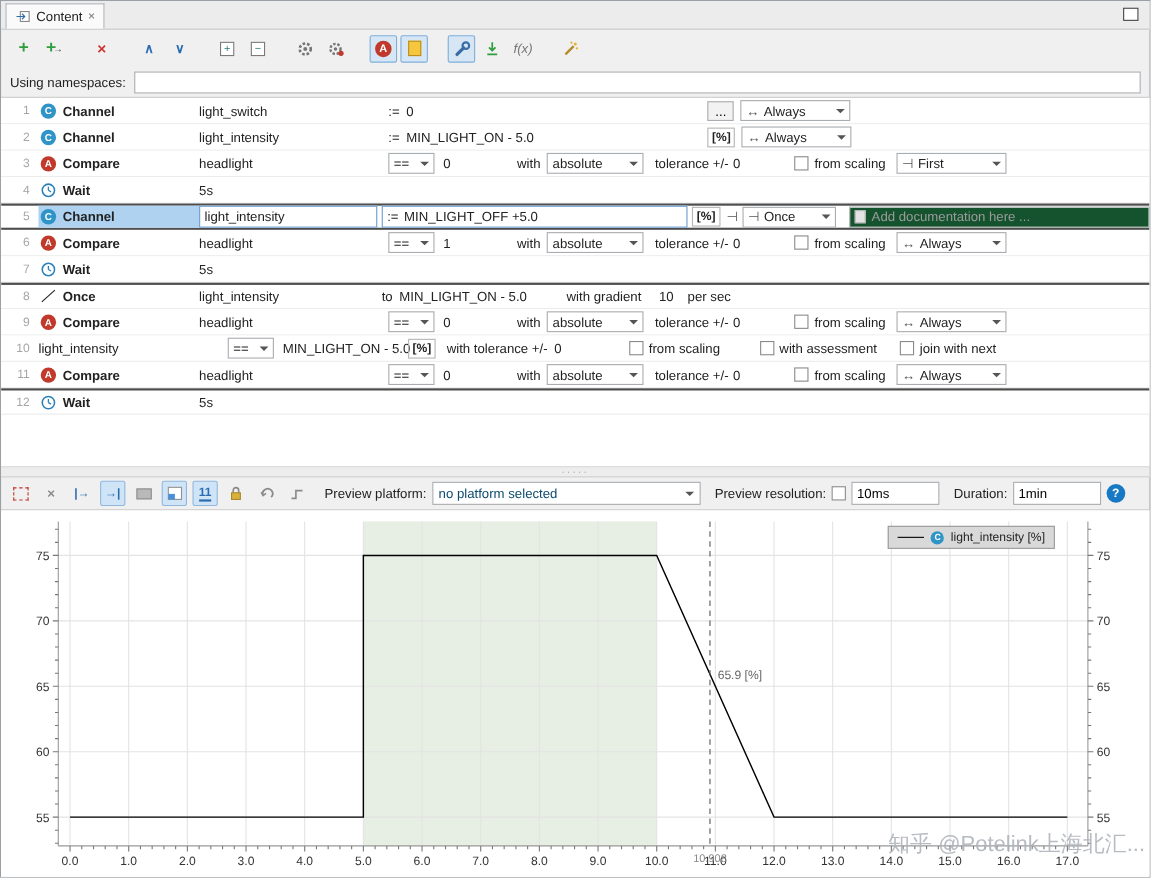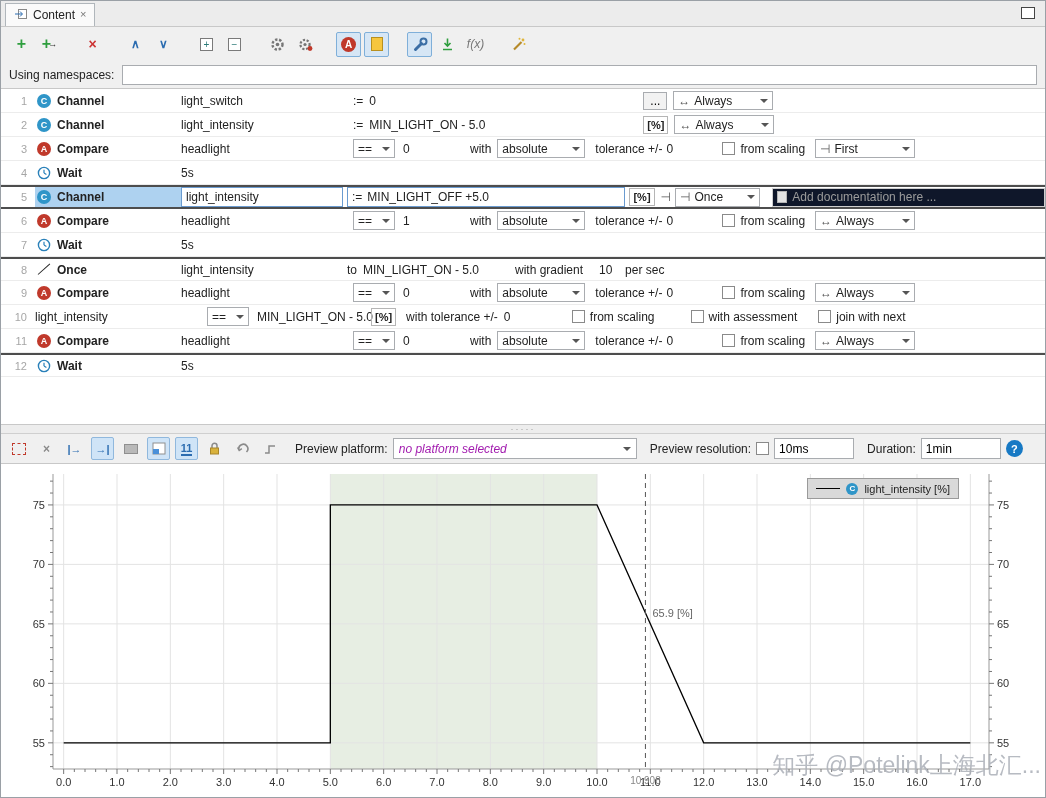--- a/index.html
+++ b/index.html
@@ -2,21 +2,21 @@
 <html><head>
 <meta charset="utf-8">
 <style>
 *{box-sizing:border-box;margin:0;padding:0}
 html,body{width:1046px;height:798px;overflow:hidden}
 body{font-family:"Liberation Sans",sans-serif;font-size:12px;color:#222;background:#f0f0f0}
 .app{width:1046px;height:798px;display:flex;flex-direction:column;background:#f0f0f0;border:1px solid #9aa0a6}
 
 
 .tabbar{height:26px;background:#ececec;display:flex;align-items:flex-end;padding-left:4px;position:relative;border-bottom:1px solid #c8c8c8;flex:none}
-.tab{height:23px;background:#fafafa;border:1px solid #b0b6bb;border-bottom:none;display:flex;align-items:flex-start;gap:5px;padding:4px 8px}
+.tab{height:23px;background:#fafafa;border:1px solid #b0b6bb;border-bottom:none;display:flex;align-items:center;gap:5px;padding:4px 8px}
 .tab-close{color:#777;font-size:11px;font-style:normal}
 .winbtn{position:absolute;right:10px;top:6px;width:14px;height:12px;border:1px solid #444;background:#fff}
 
 
 .toolbar{height:34px;display:flex;align-items:center;gap:3px;padding:0 8px;flex:none}
 .tb{width:25px;height:25px;display:flex;align-items:center;justify-content:center;border:1px solid transparent;border-radius:2px;font-style:normal}
 .tb.active{background:#d6e6f5;border-color:#7fafd9}
 .gap{width:12px;flex:none}
 .g-green{color:#2e9e3e;font-weight:bold;font-size:16px;line-height:1}
 .g-red{color:#c33;font-weight:bold;font-size:14px}
@@ -54,21 +54,21 @@
 .dd-op{width:42px}
 .dd-mode{width:88px}
 .dd-trigger{width:100px}
 .dd-once{width:88px}
 .cb{width:13px;height:13px;border:1px solid #8a8a8a;background:#fff;flex:none}
 .grp{display:inline-flex;align-items:center;gap:5px}
 .bold{font-weight:normal}
 .unit-box{border:1px solid #b5b5b5;padding:0 3px;height:18px;display:inline-flex;align-items:center;font-weight:bold;font-size:11px}
 .mini{width:24px;height:18px;border:1px solid #a9acb0;background:#f2f2f2;font:inherit;line-height:8px}
 .marker{color:#555;font-style:normal}
-.docbox{margin-left:12px;width:282px;height:19px;border:1px solid #cfcfcf;background:#0f172a;color:#9b9b9b;display:flex;align-items:center;gap:5px;padding:0 4px;overflow:hidden}
+.docbox{margin-left:12px;width:282px;height:19px;border:1px solid #cfcfcf;background:#14532d;color:#9b9b9b;display:flex;align-items:center;gap:5px;padding:0 4px;overflow:hidden}
 .docicon{width:10px;height:12px;background:#e3e3e3;border:1px solid #b5b5b5;flex:none}
 .w270{width:270px;display:inline-block}
 .w110{width:110px;display:inline-block}
 .w55{width:55px;display:inline-block}
 .w26{width:26px;display:inline-block}
 .ml4{margin-left:4px}.ml6{margin-left:6px}.ml8{margin-left:8px}.ml10{margin-left:10px}
 .ml12{margin-left:12px}.ml16{margin-left:16px}.ml20{margin-left:21px}.ml30{margin-left:30px}
 .ml36{margin-left:36px}.ml42{margin-left:42px}.ml76{}
 
 
@@ -76,30 +76,30 @@
 
 
 .pbar{height:30px;display:flex;align-items:center;gap:5px;padding:0 6px;border-bottom:1px solid #c8c8c8;flex:none}
 .pbtn{width:23px;height:23px;display:flex;align-items:center;justify-content:center;border:1px solid transparent;border-radius:2px;font-style:normal}
 .pbtn.active{background:#cfe4f7;border-color:#90b8dd}
 .selrect{width:14px;height:12px;border:1px dashed #c0392b}
 .grayrect{width:14px;height:10px;background:#b9b9b9;border:1px solid #8f8f8f}
 .cursor-glyph{color:#2b6cb0;font-weight:bold;font-size:11px;font-style:normal}
 .samples{color:#2b6cb0;font-weight:bold;border-bottom:2px solid #2b6cb0;font-size:11px;font-style:normal}
 .pdd{width:244px;height:21px;border:1px solid #a9acb0;background:#fff;display:flex;align-items:center;padding:0 5px}
-.pdd .ph{font-style:italic;color:#a21caf;flex:1}
+.pdd .ph{color:#0c4a6e;flex:1}
 .pinput{width:80px;height:21px;border:1px solid #a9acb0;background:#fff;padding:0 4px;font:inherit}
 .plabel{margin-left:8px}
 .help{width:17px;height:17px;border-radius:50%;background:#1779c4;color:#fff;font-weight:bold;display:flex;align-items:center;justify-content:center;font-size:11px;flex:none}
 
 
 .chartwrap{position:relative;flex:1;background:#fff;overflow:hidden}
 .legend{position:absolute;top:14px;right:86px;height:21px;background:#d9d9d9;border:1px solid #9a9a9a;display:flex;align-items:center;gap:6px;padding:0 8px;font-size:11px}
 .legend-line{width:24px;height:1px;background:#000}
-.watermark{position:absolute;right:4px;bottom:16px;font-size:23px;color:#aeb2ba;opacity:.88;white-space:nowrap;pointer-events:none}
+.watermark{position:absolute;right:4px;bottom:16px;font-size:20px;color:#aeb2ba;opacity:.88;white-space:nowrap;pointer-events:none}
 i{font-style:normal}
 </style>
 </head>
 <body>
 
 <div class="app">
 
   <div class="tabbar">
     <div class="tab">
       <svg width="14" height="12">

